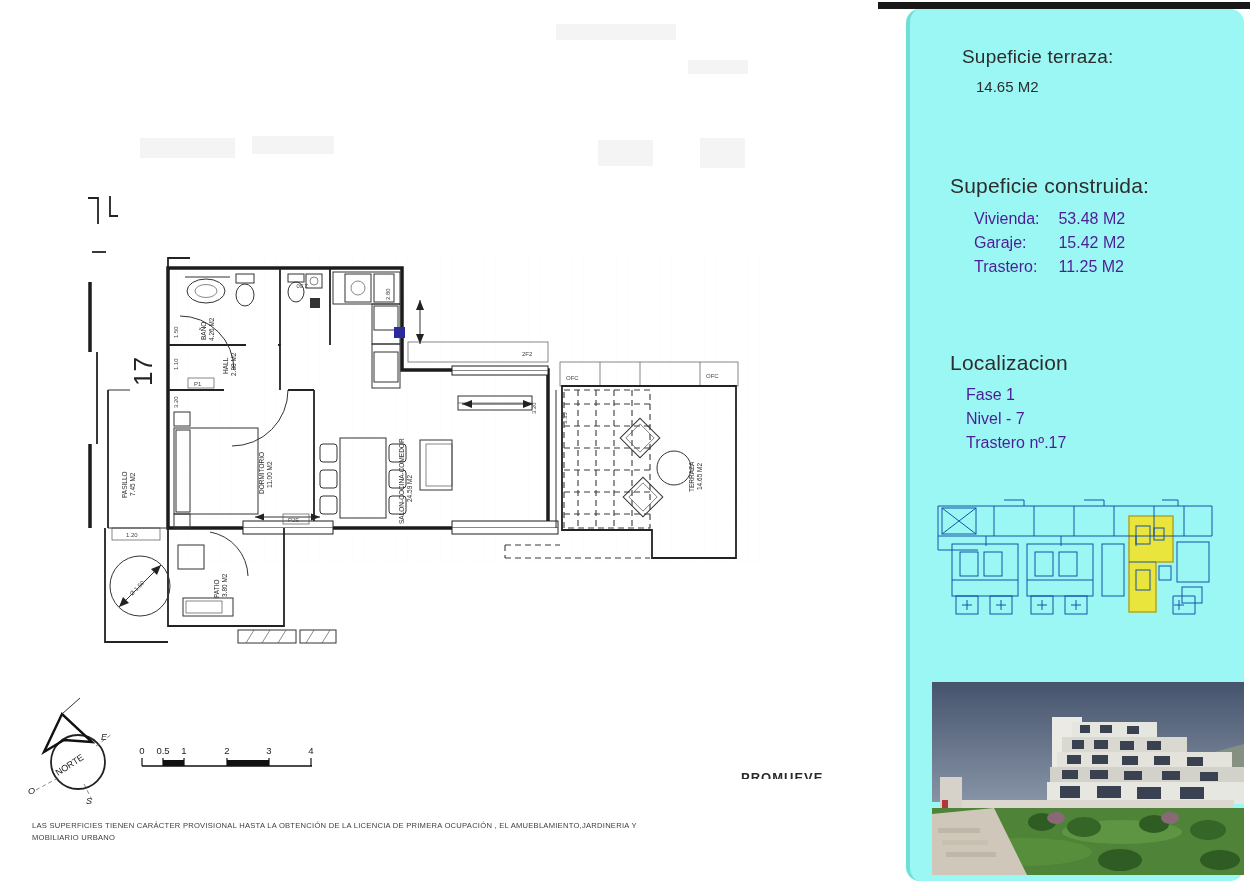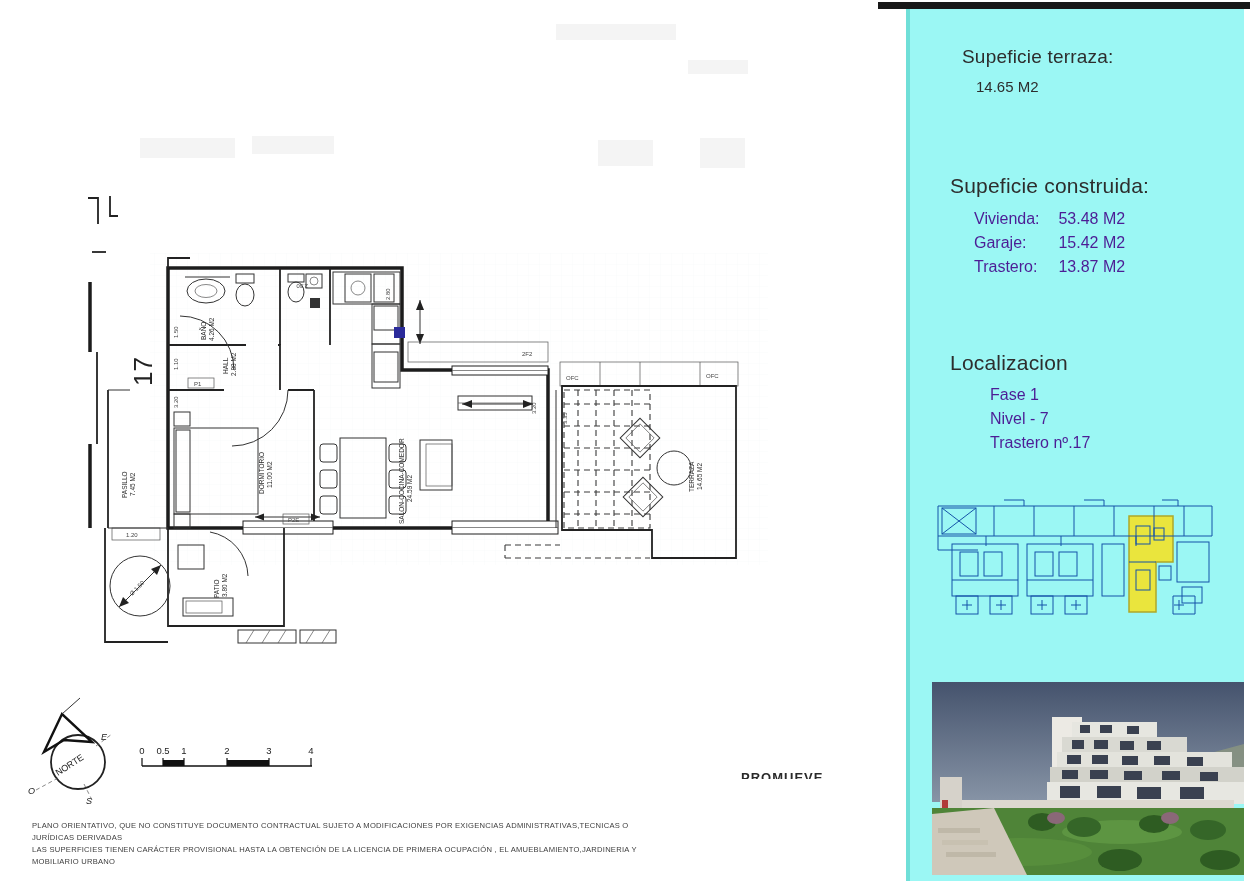--- a/index.html
+++ b/index.html
@@ -2,21 +2,21 @@
 <html><head>
 <meta charset="utf-8">
 <style>
   html,body{margin:0;padding:0;background:#fff;}
   #sheet{position:relative;width:1250px;height:881px;background:#ffffff;overflow:hidden;
          font-family:"Liberation Sans",sans-serif;}
   .abs{position:absolute;}
   
   #top-strip{left:878px;top:2px;width:372px;height:7px;background:#181818;}
   #cyan-panel{left:906px;top:9px;width:334px;height:872px;background:#9BF7F4;
-              border-left:4px solid #6FDFD8;}
+              border-left:4px solid #6FDFD8;border-radius:14px;}
   .p-h1{font-size:19px;color:#2d2d2d;letter-spacing:.2px;}
   .p-h2{font-size:21px;color:#2d2d2d;letter-spacing:.2px;text-align:center;}
   .p-val{font-size:15px;color:#2d2d2d;}
   .p-item{font-size:16px;color:#4c1d95;line-height:24px;}
   .p-item .lbl{display:inline-block;min-width:80px;}
   
   .rl{font-family:"Liberation Sans",sans-serif;font-size:6.5px;fill:#2b2b2b;}
   .dm{font-family:"Liberation Sans",sans-serif;font-size:6px;fill:#444;}
   .cp{font-family:"Liberation Sans",sans-serif;font-size:9px;fill:#222;}
   .sc{font-family:"Liberation Sans",sans-serif;font-size:9.5px;fill:#222;}
@@ -251,21 +251,20 @@
       <text class="sc" x="184" y="754" text-anchor="middle">1</text>
       <text class="sc" x="227" y="754" text-anchor="middle">2</text>
       <text class="sc" x="269" y="754" text-anchor="middle">3</text>
       <text class="sc" x="311" y="754" text-anchor="middle">4</text>
     </g>
   </svg>
 
   <div class="abs" id="promueve"><span>PROMUEVE</span></div>
 
   <div class="abs" id="disclaimer">
-    <div>PLANO ORIENTATIVO, QUE NO CONSTITUYE DOCUMENTO CONTRACTUAL SUJETO A MODIFICACIONES POR EXIGENCIAS ADMINISTRATIVAS,TECNICAS O JURÍDICAS DERIVADAS</div>
     <div>LAS SUPERFICIES TIENEN CARÁCTER PROVISIONAL HASTA LA OBTENCIÓN DE LA LICENCIA DE PRIMERA OCUPACIÓN , EL AMUEBLAMIENTO,JARDINERIA Y MOBILIARIO URBANO</div>
 
   </div>
 
   <div class="abs" id="top-strip"></div>
   <div class="abs" id="cyan-panel">
 
     <div class="abs p-h1" style="left:52px;top:37px">Supeficie terraza:</div>
     <div class="abs p-val" style="left:66px;top:69px">14.65 M2</div>
 
@@ -274,26 +273,26 @@
       <div class="p-item">
         <span class="lbl">Vivienda:</span>
         <span>53.48 M2</span>
       </div>
       <div class="p-item">
         <span class="lbl">Garaje:</span>
         <span>15.42 M2</span>
       </div>
       <div class="p-item">
         <span class="lbl">Trastero:</span>
-        <span>13.87 M2</span>
+        <span>11.25 M2</span>
       </div>
     </div>
 
     <div class="abs p-h2" style="left:40px;top:342px">Localizacion</div>
-    <div class="abs" style="left:80px;top:374px">
+    <div class="abs" style="left:56px;top:374px">
       <div class="p-item">Fase 1</div>
       <div class="p-item">Nivel - 7</div>
       <div class="p-item">Trastero nº.17</div>
     </div>
 
     <svg class="abs" style="left:24px;top:483px" width="285" height="136" viewBox="0 0 285 136">
       <path d="M195,24 h44 v46 h-17 v50 h-27 z" fill="#EAE53D" stroke="#AFA82A" stroke-width="1.5"></path>
       <g stroke="#1553A8" stroke-width="1" fill="none">
         <path d="M4,14 H278 V44 H4 Z"></path>
         <rect x="8" y="16" width="34" height="26"></rect>

